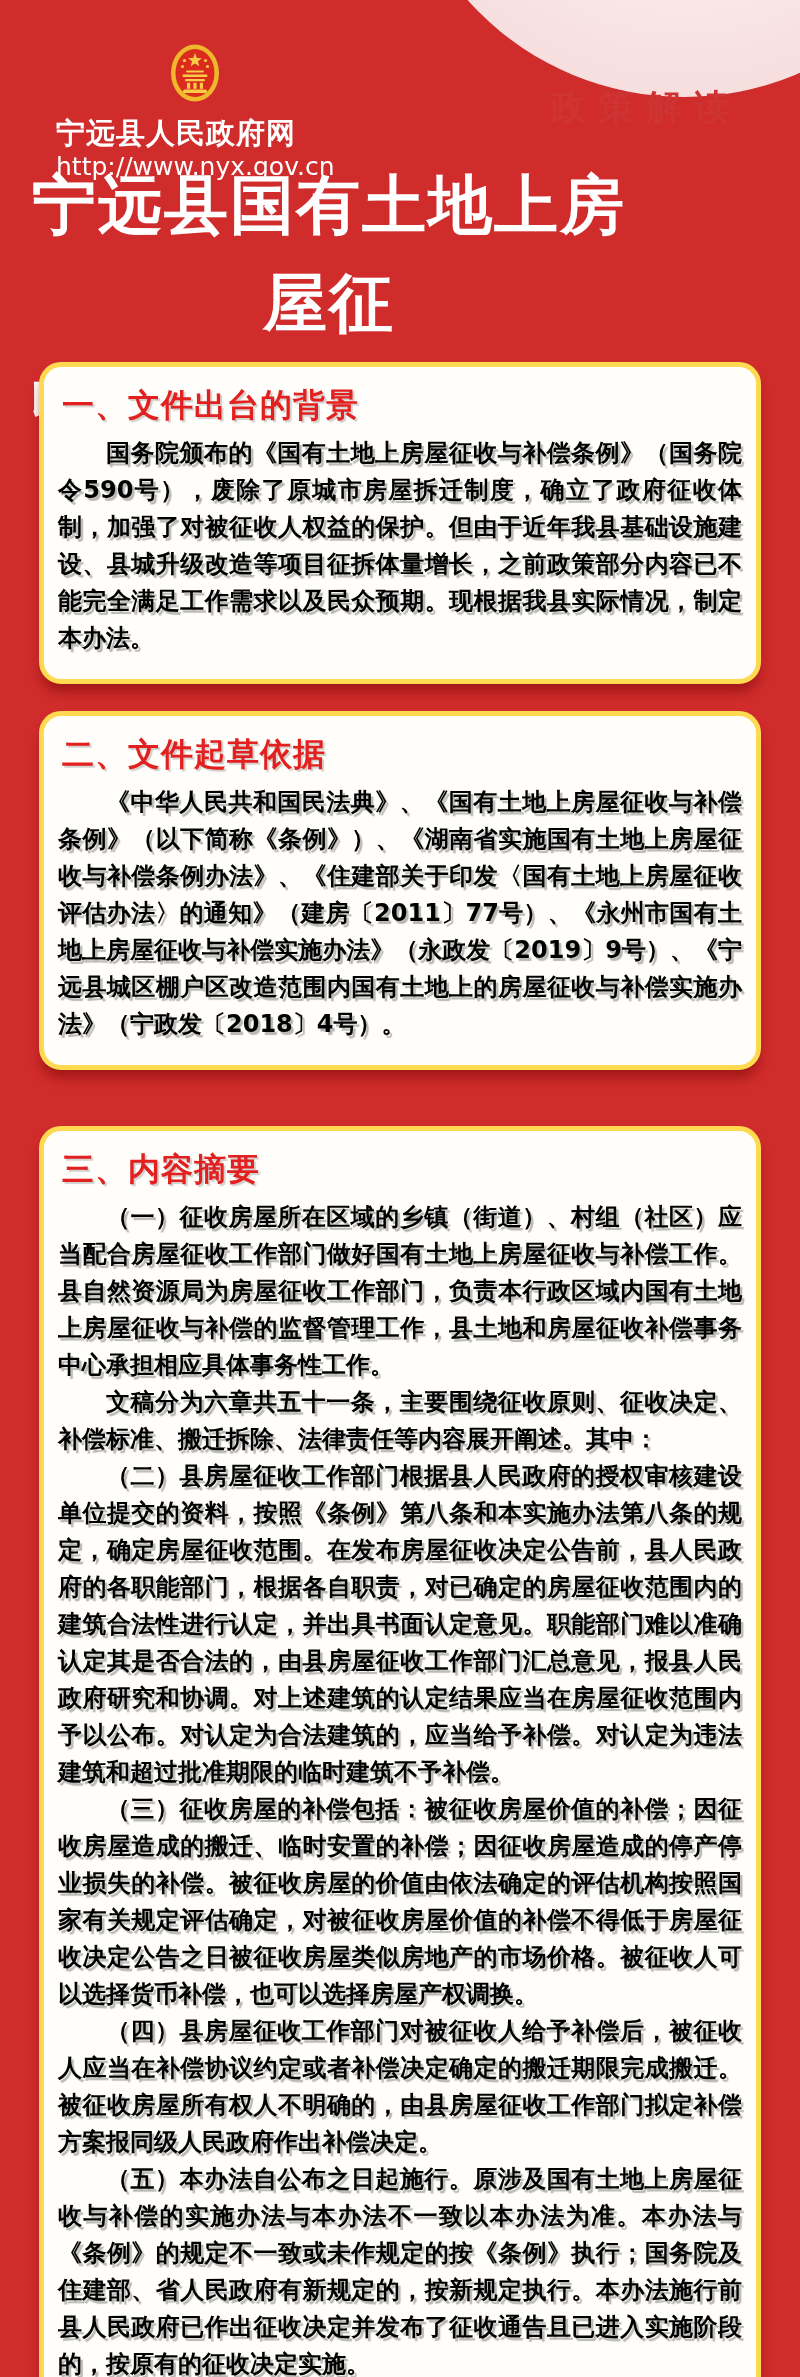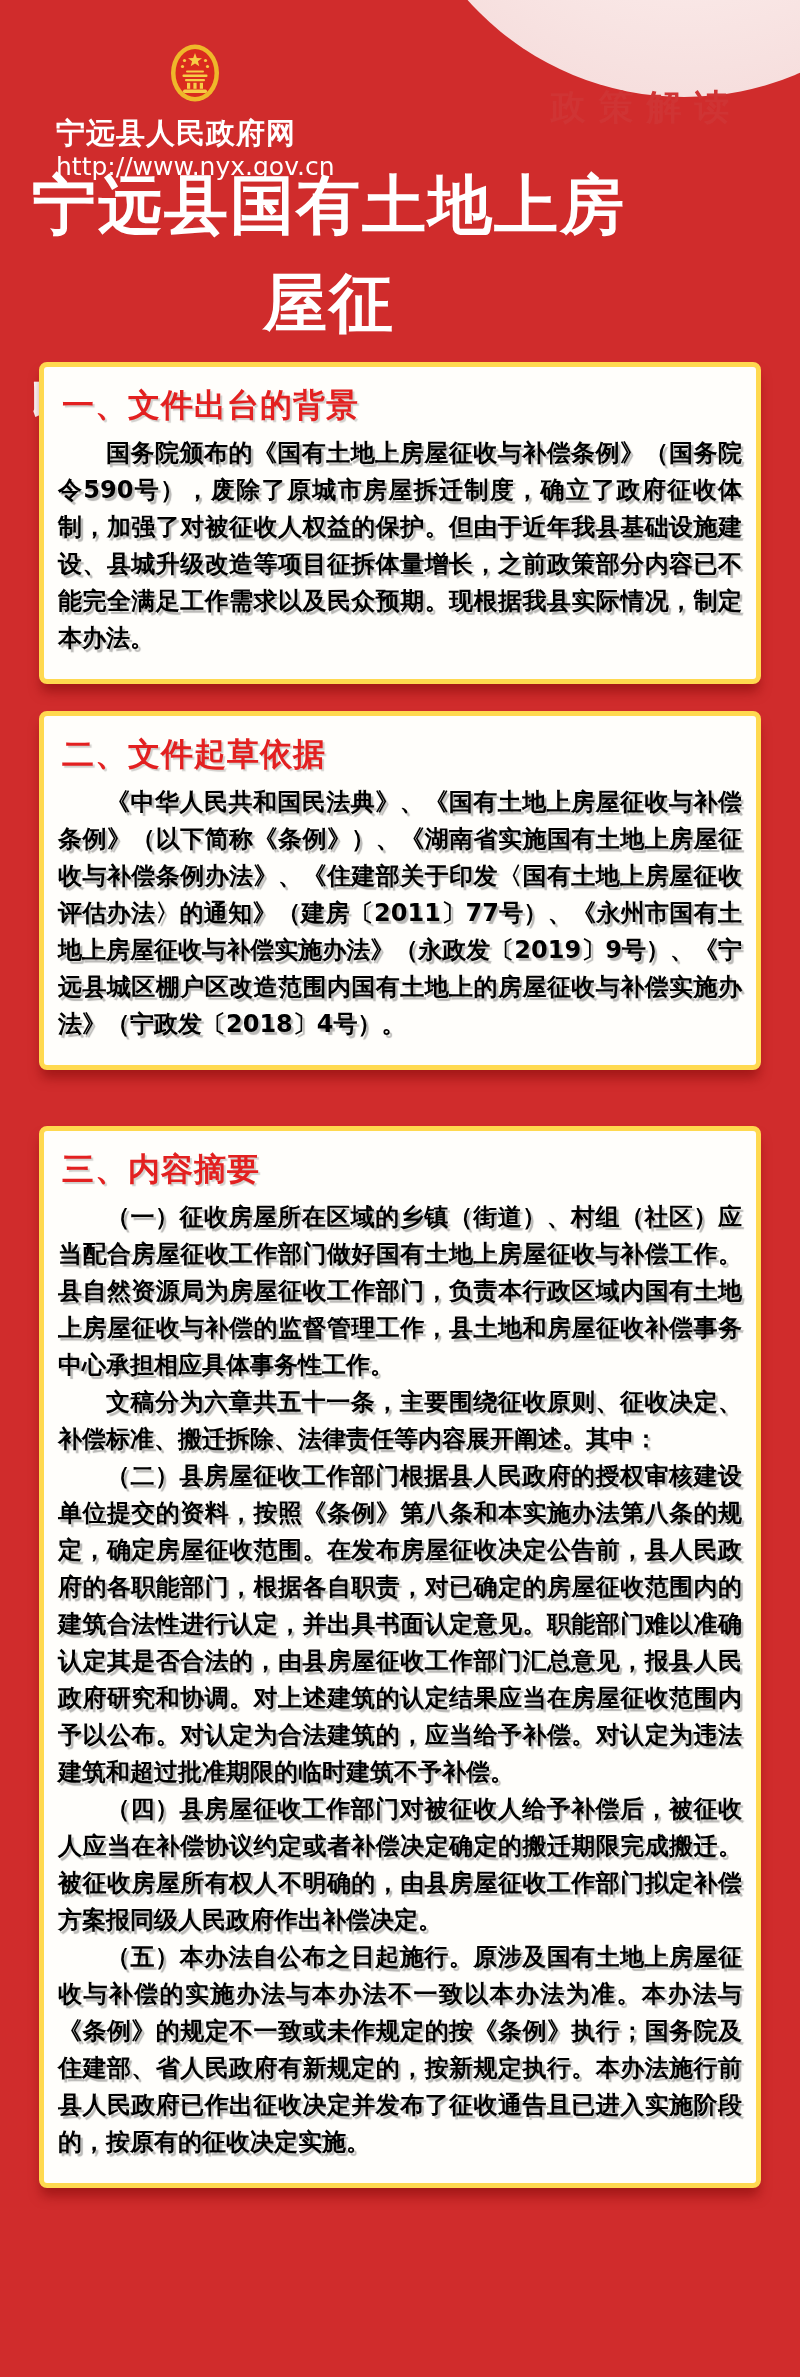--- a/index.html
+++ b/index.html
@@ -81,21 +81,21 @@
     width:800px;
     display:flex;
     flex-direction:column;
     align-items:center;
   }
   .card {
     width:722px;
     box-sizing:border-box;
     background:#fffefb;
     border:5px solid #ffd94f;
-    border-radius:8px;
+    border-radius:22px;
     padding:18px 14px 22px 14px;
     box-shadow:0 10px 12px -2px rgba(125,8,8,0.55);
   }
   .card.gap-small { margin-bottom:27px; }
   .card.gap-large { margin-bottom:56px; }
   .card h2 {
     margin:0 0 10px 4px;
     font-size:32px;
     line-height:40px;
     font-weight:bold;
@@ -160,18 +160,19 @@
     <section class="card gap-large">
       <h2>二、文件起草依据</h2>
       <p>《中华人民共和国民法典》、《国有土地上房屋征收与补偿条例》（以下简称《条例》）、《湖南省实施国有土地上房屋征收与补偿条例办法》、《住建部关于印发〈国有土地上房屋征收评估办法〉的通知》（建房〔2011〕77号）、《永州市国有土地上房屋征收与补偿实施办法》（永政发〔2019〕9号）、《宁远县城区棚户区改造范围内国有土地上的房屋征收与补偿实施办法》（宁政发〔2018〕4号）。</p>
     </section>
 
     <section class="card">
       <h2>三、内容摘要</h2>
       <p>（一）征收房屋所在区域的乡镇（街道）、村组（社区）应当配合房屋征收工作部门做好国有土地上房屋征收与补偿工作。县自然资源局为房屋征收工作部门，负责本行政区域内国有土地上房屋征收与补偿的监督管理工作，县土地和房屋征收补偿事务中心承担相应具体事务性工作。</p>
       <p>文稿分为六章共五十一条，主要围绕征收原则、征收决定、补偿标准、搬迁拆除、法律责任等内容展开阐述。其中：</p>
       <p>（二）县房屋征收工作部门根据县人民政府的授权审核建设单位提交的资料，按照《条例》第八条和本实施办法第八条的规定，确定房屋征收范围。在发布房屋征收决定公告前，县人民政府的各职能部门，根据各自职责，对已确定的房屋征收范围内的建筑合法性进行认定，并出具书面认定意见。职能部门难以准确认定其是否合法的，由县房屋征收工作部门汇总意见，报县人民政府研究和协调。对上述建筑的认定结果应当在房屋征收范围内予以公布。对认定为合法建筑的，应当给予补偿。对认定为违法建筑和超过批准期限的临时建筑不予补偿。</p>
+      <p>（三）征收房屋的补偿包括：被征收房屋价值的补偿；因征收房屋造成的搬迁、临时安置的补偿；因征收房屋造成的停产停业损失的补偿。被征收房屋的价值由依法确定的评估机构按照国家有关规定评估确定，对被征收房屋价值的补偿不得低于房屋征收决定公告之日被征收房屋类似房地产的市场价格。被征收人可以选择货币补偿，也可以选择房屋产权调换。</p>
       <p>（四）县房屋征收工作部门对被征收人给予补偿后，被征收人应当在补偿协议约定或者补偿决定确定的搬迁期限完成搬迁。被征收房屋所有权人不明确的，由县房屋征收工作部门拟定补偿方案报同级人民政府作出补偿决定。</p>
       <p>（五）本办法自公布之日起施行。原涉及国有土地上房屋征收与补偿的实施办法与本办法不一致以本办法为准。本办法与《条例》的规定不一致或未作规定的按《条例》执行；国务院及住建部、省人民政府有新规定的，按新规定执行。本办法施行前县人民政府已作出征收决定并发布了征收通告且已进入实施阶段的，按原有的征收决定实施。</p>
     </section>
 
   </main>
 </div>
 
 </body></html>

